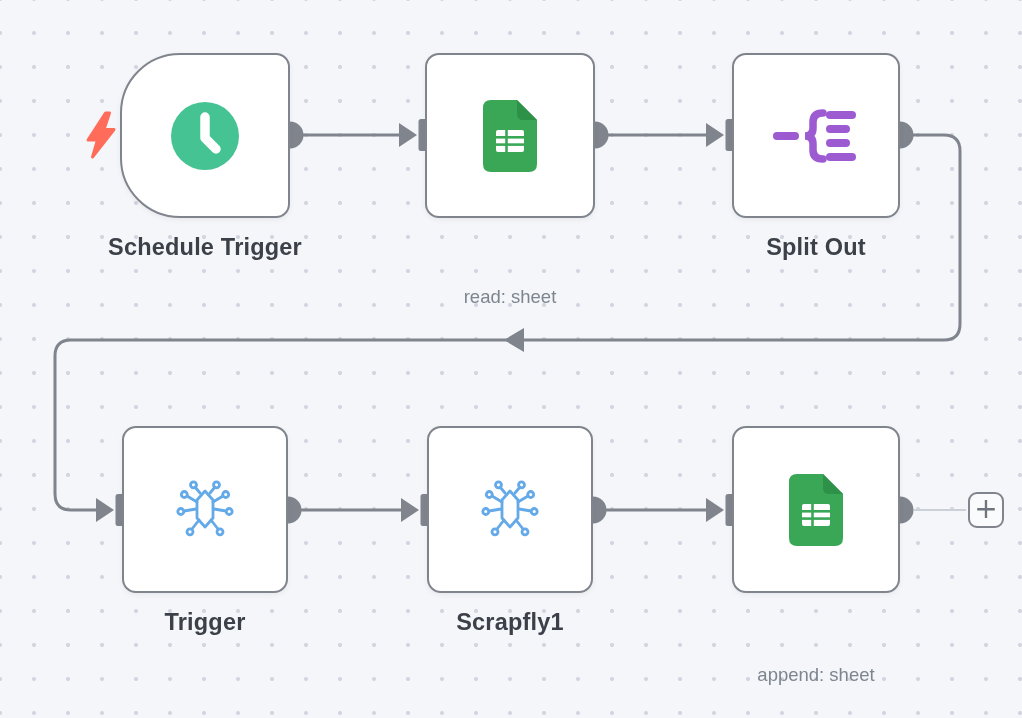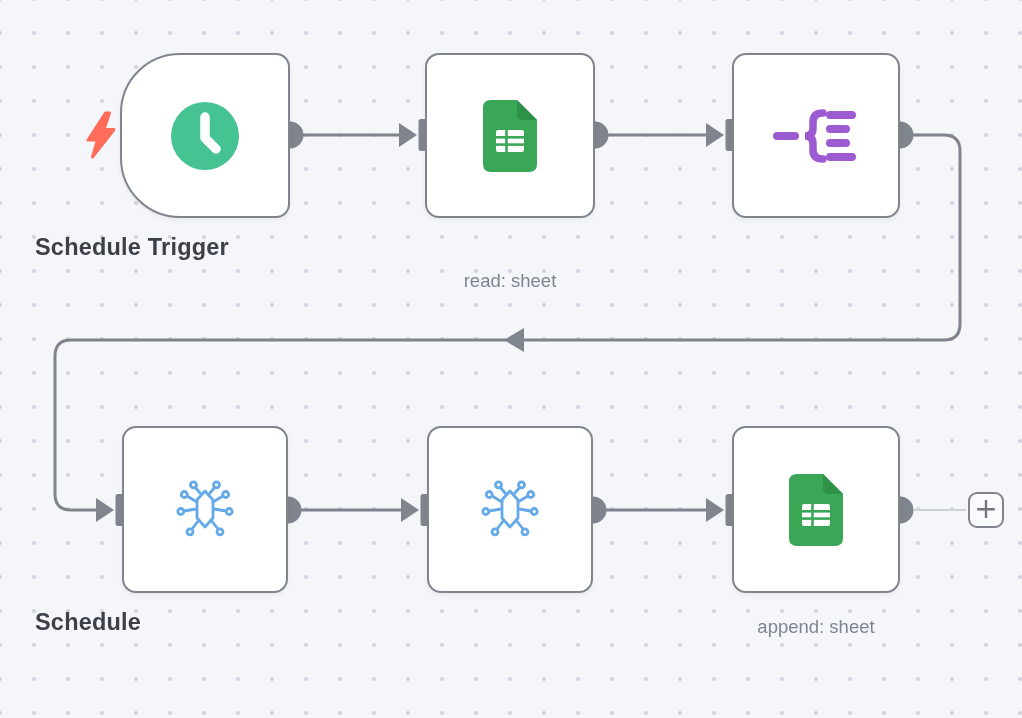--- a/index.html
+++ b/index.html
@@ -27,21 +27,21 @@
   .arrow{fill:var(--line);stroke:none;}
   .handle{fill:var(--line);stroke:none;}
   .node{
     position:absolute;background:var(--node-bg);
     border:2.5px solid var(--line);border-radius:14px;
     box-shadow:0 2px 5px rgba(68,74,87,.07);
     display:flex;align-items:center;justify-content:center;box-sizing:border-box;
   }
   .node.trigger{border-radius:60px 14px 14px 60px;}
   .node-label{
-    position:absolute;color:var(--label);
+    position:absolute;text-align:center;color:var(--label);
     font-size:23.5px;font-weight:700;letter-spacing:.2px;white-space:nowrap;
   }
   .node-subtitle{
     position:absolute;text-align:center;color:var(--subtitle);
     font-size:18.5px;font-weight:400;white-space:nowrap;
   }
   .bolt{position:absolute;left:84px;top:111px;width:34px;height:48px;}
   .plus-btn{
     position:absolute;left:968px;top:492px;width:36px;height:36px;box-sizing:border-box;
     background:#fafbfd;border:2.5px solid var(--line);border-radius:9px;
@@ -108,34 +108,35 @@
   <div class="node" style="left:425px;top:53px;width:170px;height:165px">
     <svg width="54" height="72" viewBox="0 0 54 72">
       <path d="M34 0 H 8 Q 0 0 0 8 V 64 Q 0 72 8 72 H 46 Q 54 72 54 64 V 20 Z" fill="var(--sheets-green)"></path>
       <path d="M34 0 V 14 Q 34 20 40 20 H 54 Z" fill="var(--sheets-fold)"></path>
       <rect x="13" y="30" width="28" height="22" rx="2" fill="#ffffff"></rect>
       <line x1="23.5" y1="30" x2="23.5" y2="52" stroke="var(--sheets-green)" stroke-width="2.6"></line>
       <line x1="13" y1="37.3" x2="41" y2="37.3" stroke="var(--sheets-green)" stroke-width="2.6"></line>
       <line x1="13" y1="44.6" x2="41" y2="44.6" stroke="var(--sheets-green)" stroke-width="2.6"></line>
     </svg>
   </div>
-  <div class="node-subtitle" style="left:340px;top:270px;width:340px">read: sheet</div>
+  <div class="node-subtitle" style="left:340px;top:286px;width:340px">read: sheet</div>
 
   <div class="node" style="left:732px;top:53px;width:168px;height:165px">
     <svg width="88" height="56" viewBox="0 0 88 56">
       <g stroke="var(--split-purple)" fill="none" stroke-linecap="round">
         <path d="M5 28 H 23" stroke-width="8"></path>
         <path d="M51 5 Q41 5 41 14 L41 20 Q41 28 33 28 Q41 28 41 36 L41 42 Q41 51 51 51" stroke-width="7.5"></path>
         <path d="M58 7 H 80" stroke-width="8"></path>
         <path d="M58 21 H 74" stroke-width="8"></path>
         <path d="M58 35 H 74" stroke-width="8"></path>
         <path d="M58 49 H 80" stroke-width="8"></path>
       </g>
     </svg>
   </div>
+  <div class="node-label" style="left:646px;top:234px;width:340px">Split Out</div>
 
   <div class="node" style="left:122px;top:426px;width:166px;height:167px">
     <svg width="72" height="64" viewBox="0 0 72 64">
       <g stroke="var(--scrapfly-blue)" fill="none" stroke-width="2.8" stroke-linecap="round" stroke-linejoin="round">
         <path d="M36 13 L44 22 V40 L36 49 L28 40 V22 Z"></path>
         <path d="M31 15 L26 9"></path>
           <circle cx="24.5" cy="6.8" r="3"></circle>
         <path d="M41 15 L46 9"></path>
           <circle cx="47.5" cy="6.8" r="3"></circle>
         <path d="M28 24 L18 18"></path>
@@ -146,21 +147,21 @@
           <circle cx="11.8" cy="33.5" r="3"></circle>
         <path d="M45 31 L57 33"></path>
           <circle cx="60.2" cy="33.5" r="3"></circle>
         <path d="M30 42 L23 51"></path>
           <circle cx="21" cy="53.8" r="3"></circle>
         <path d="M42 42 L49 51"></path>
           <circle cx="51" cy="53.8" r="3"></circle>
       </g>
     </svg>
   </div>
-  <div class="node-label" style="left:35px;top:609px;width:340px">Schedule</div>
+  <div class="node-label" style="left:35px;top:609px;width:340px">Trigger</div>
 
   <div class="node" style="left:427px;top:426px;width:166px;height:167px">
     <svg width="72" height="64" viewBox="0 0 72 64">
       <g stroke="var(--scrapfly-blue)" fill="none" stroke-width="2.8" stroke-linecap="round" stroke-linejoin="round">
         <path d="M36 13 L44 22 V40 L36 49 L28 40 V22 Z"></path>
         <path d="M31 15 L26 9"></path>
           <circle cx="24.5" cy="6.8" r="3"></circle>
         <path d="M41 15 L46 9"></path>
           <circle cx="47.5" cy="6.8" r="3"></circle>
         <path d="M28 24 L18 18"></path>
@@ -171,30 +172,31 @@
           <circle cx="11.8" cy="33.5" r="3"></circle>
         <path d="M45 31 L57 33"></path>
           <circle cx="60.2" cy="33.5" r="3"></circle>
         <path d="M30 42 L23 51"></path>
           <circle cx="21" cy="53.8" r="3"></circle>
         <path d="M42 42 L49 51"></path>
           <circle cx="51" cy="53.8" r="3"></circle>
       </g>
     </svg>
   </div>
+  <div class="node-label" style="left:320px;top:609px;width:380px">Scrapfly1</div>
 
   <div class="node" style="left:732px;top:426px;width:168px;height:167px">
     <svg width="54" height="72" viewBox="0 0 54 72">
       <path d="M34 0 H 8 Q 0 0 0 8 V 64 Q 0 72 8 72 H 46 Q 54 72 54 64 V 20 Z" fill="var(--sheets-green)"></path>
       <path d="M34 0 V 14 Q 34 20 40 20 H 54 Z" fill="var(--sheets-fold)"></path>
       <rect x="13" y="30" width="28" height="22" rx="2" fill="#ffffff"></rect>
       <line x1="23.5" y1="30" x2="23.5" y2="52" stroke="var(--sheets-green)" stroke-width="2.6"></line>
       <line x1="13" y1="37.3" x2="41" y2="37.3" stroke="var(--sheets-green)" stroke-width="2.6"></line>
       <line x1="13" y1="44.6" x2="41" y2="44.6" stroke="var(--sheets-green)" stroke-width="2.6"></line>
     </svg>
   </div>
-  <div class="node-subtitle" style="left:646px;top:616px;width:340px">append: sheet</div>
+  <div class="node-subtitle" style="left:646px;top:664px;width:340px">append: sheet</div>
 
   <div class="plus-btn">
     <span>+</span>
   </div>
 
 </div>
 
 </body></html>

